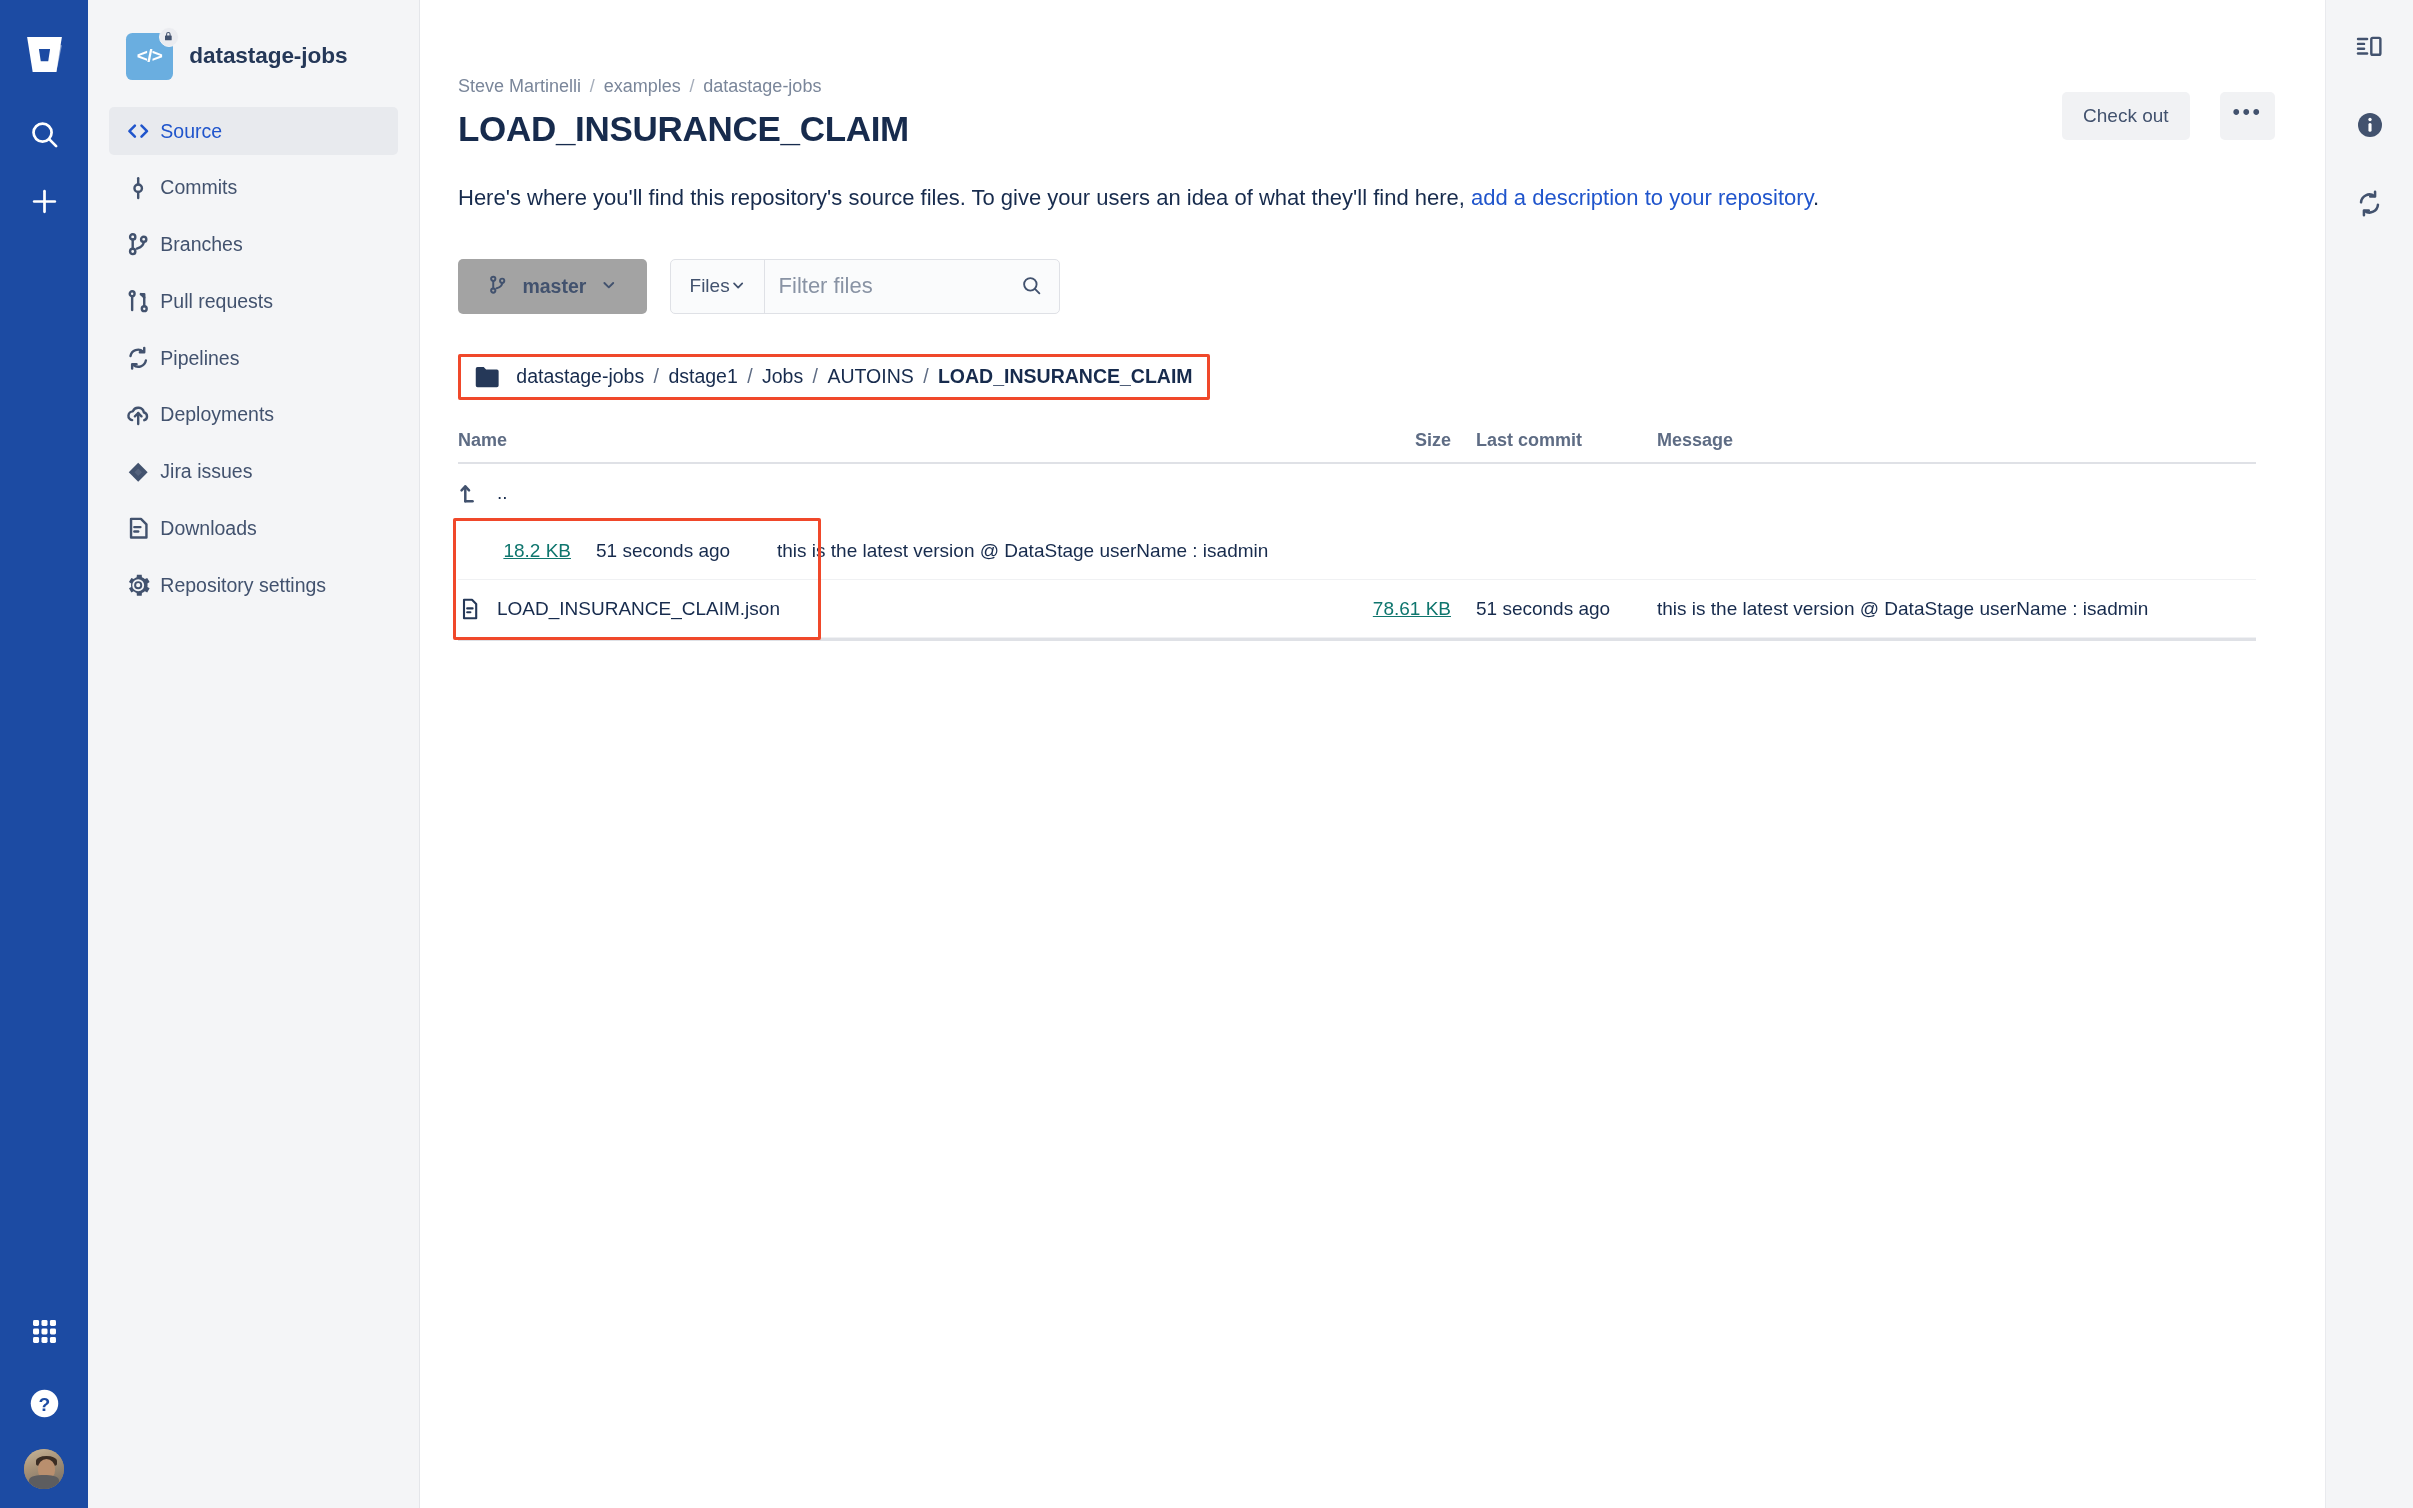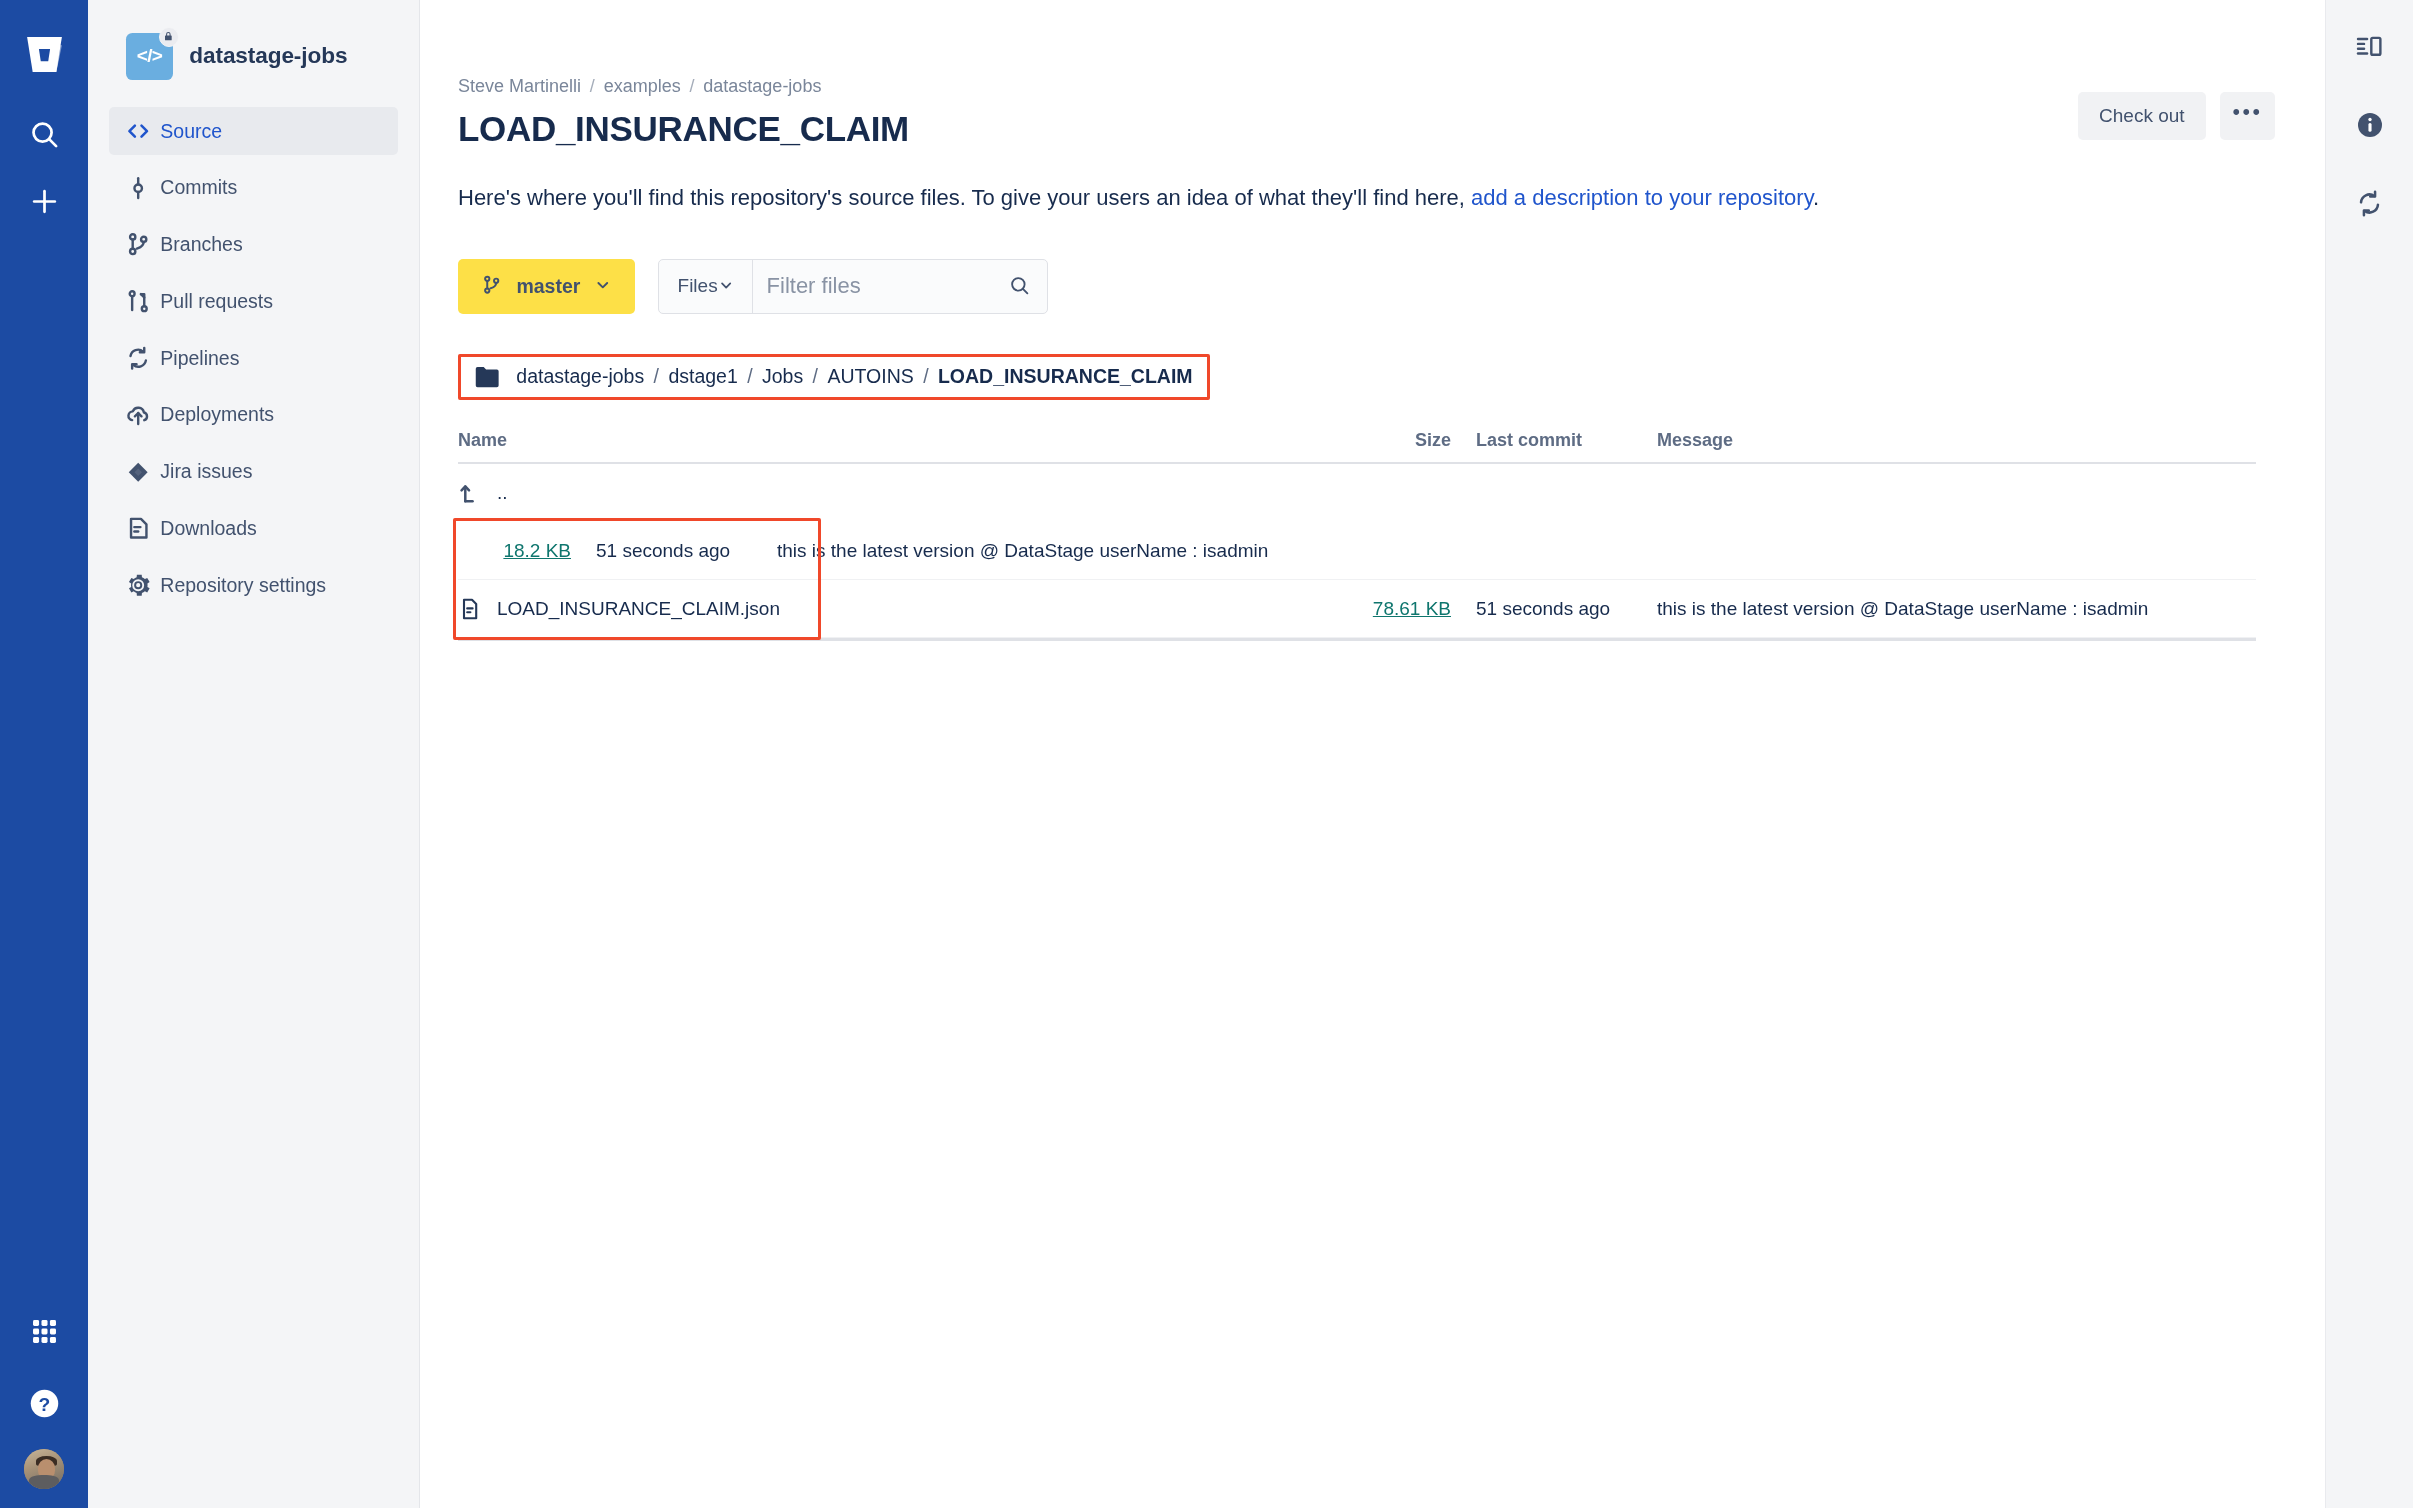--- a/index.html
+++ b/index.html
@@ -208,21 +208,21 @@
     line-height: 1.4;
   }
   .intro a { color: #2055cc; text-decoration: none; cursor: pointer; }
 
   .header-actions {
     position: absolute;
     top: 58px;
     right: 138px;
     display: flex;
     align-items: center;
-    gap: 14px;
+    gap: 30px;
   }
   .btn {
     background: #f1f2f4;
     border: none;
     border-radius: 5px;
     height: 48px;
     padding: 0 21.4px;
     font-size: 19px;
     color: #42526e;
     font-family: "Liberation Sans", sans-serif;
@@ -242,26 +242,26 @@
   }
 
   
   .toolbar {
     margin-top: 45px;
     display: flex;
     align-items: center;
     gap: 22.6px;
   }
   .branch-select {
-    background: #fde047;
+    background: #a3a3a3;
     border-radius: 5px;
     height: 55px;
     display: flex;
     align-items: center;
-    padding: 0 23px;
+    padding: 0 29px;
     cursor: pointer;
     gap: 14px;
   }
   .branch-select .bs-label {
     font-size: 19.5px;
     color: #42526e;
     font-weight: 700;
   }
   .filter-group {
     display: flex;

